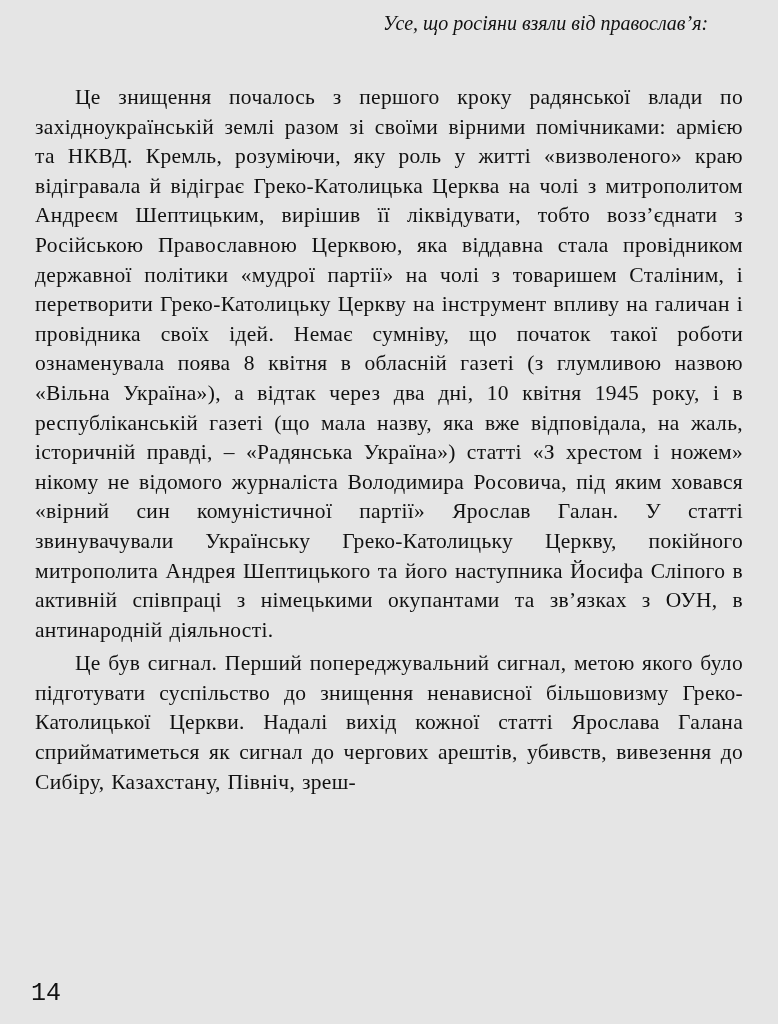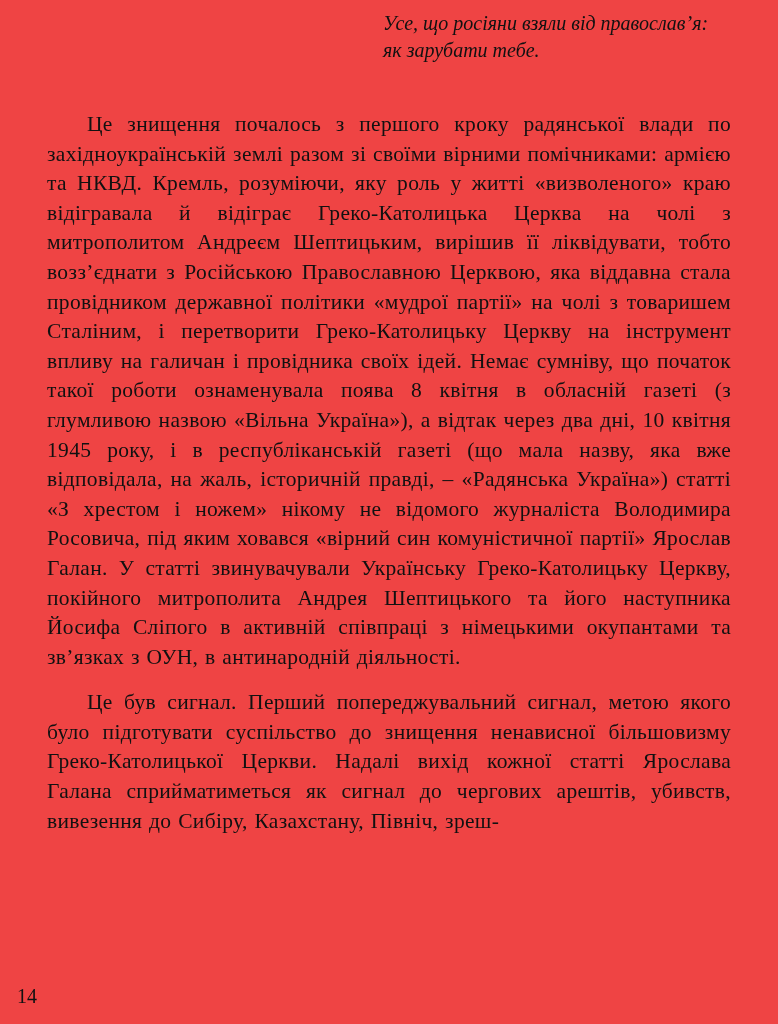--- a/index.html
+++ b/index.html
@@ -5,21 +5,21 @@
   html, body {
     margin: 0;
     padding: 0;
     background: #ffffff;
   }
   .page {
     position: relative;
     width: 778px;
     height: 1024px;
     margin: 0 auto;
-    background: #ef4444;
+    background: #e5e5e5;
     box-sizing: border-box;
     padding: 10px 31px 0 31px;
     font-family: "Liberation Serif", "DejaVu Serif", serif;
     color: #111111;
     overflow: hidden;
   }
   .epigraph {
     width: 364px;
     margin-left: auto;
     font-style: italic;
@@ -38,38 +38,38 @@
   }
   .body-text {
     margin-top: 46px;
     font-size: 21.5px;
     line-height: 29.6px;
     text-align: justify;
     letter-spacing: 0.015em;
     word-spacing: 0.05em;
   }
   .body-text p {
-    margin: 16px;
+    margin: 4px;
     text-indent: 40px;
   }
   .page-number {
     position: absolute;
-    left: 17px;
+    left: 31px;
     bottom: 16px;
-    font-size: 20px;
+    font-size: 25px;
+    font-family: Liberation Mono, monospace;
   }
 </style>
 </head>
 <body>
 
 <div class="page">
 
   <div class="epigraph">
     <div>Усе, що росіяни взяли від православ’я:</div>
-    <div>як зарубати тебе.</div>
   </div>
 
 
   <div class="body-text">
     <p>Це знищення почалось з першого кроку радянської влади по західноукраїнській землі разом зі своїми вірними помічниками: армією та НКВД. Кремль, розуміючи, яку роль у житті «визволеного» краю відігравала й відіграє Греко-Католицька Церква на чолі з митрополитом Андреєм Шептицьким, вирішив її ліквідувати, тобто возз’єднати з Російською Православною Церквою, яка віддавна стала провідником державної політики «мудрої партії» на чолі з товаришем Сталіним, і перетворити Греко-Католицьку Церкву на інструмент впливу на галичан і провідника своїх ідей. Немає сумніву, що початок такої роботи ознаменувала поява 8 квітня в обласній газеті (з глумливою назвою «Вільна Україна»), а відтак через два дні, 10 квітня 1945 року, і в республіканській газеті (що мала назву, яка вже відповідала, на жаль, історичній правді, – «Радянська Україна») статті «З хрестом і ножем» нікому не відомого журналіста Володимира Росовича, під яким ховався «вірний син комуністичної партії» Ярослав Галан. У статті звинувачували Українську Греко-Католицьку Церкву, покійного митрополита Андрея Шептицького та його наступника Йосифа Сліпого в активній співпраці з німецькими окупантами та зв’язках з ОУН, в антинародній діяльності.</p>
     <p>Це був сигнал. Перший попереджувальний сигнал, метою якого було підготувати суспільство до знищення ненависної більшовизму Греко-Католицької Церкви. Надалі вихід кожної статті Ярослава Галана сприйматиметься як сигнал до чергових арештів, убивств, вивезення до Сибіру, Казахстану, Північ, зреш-</p>
   </div>
 
   <div class="page-number">14</div>
 

